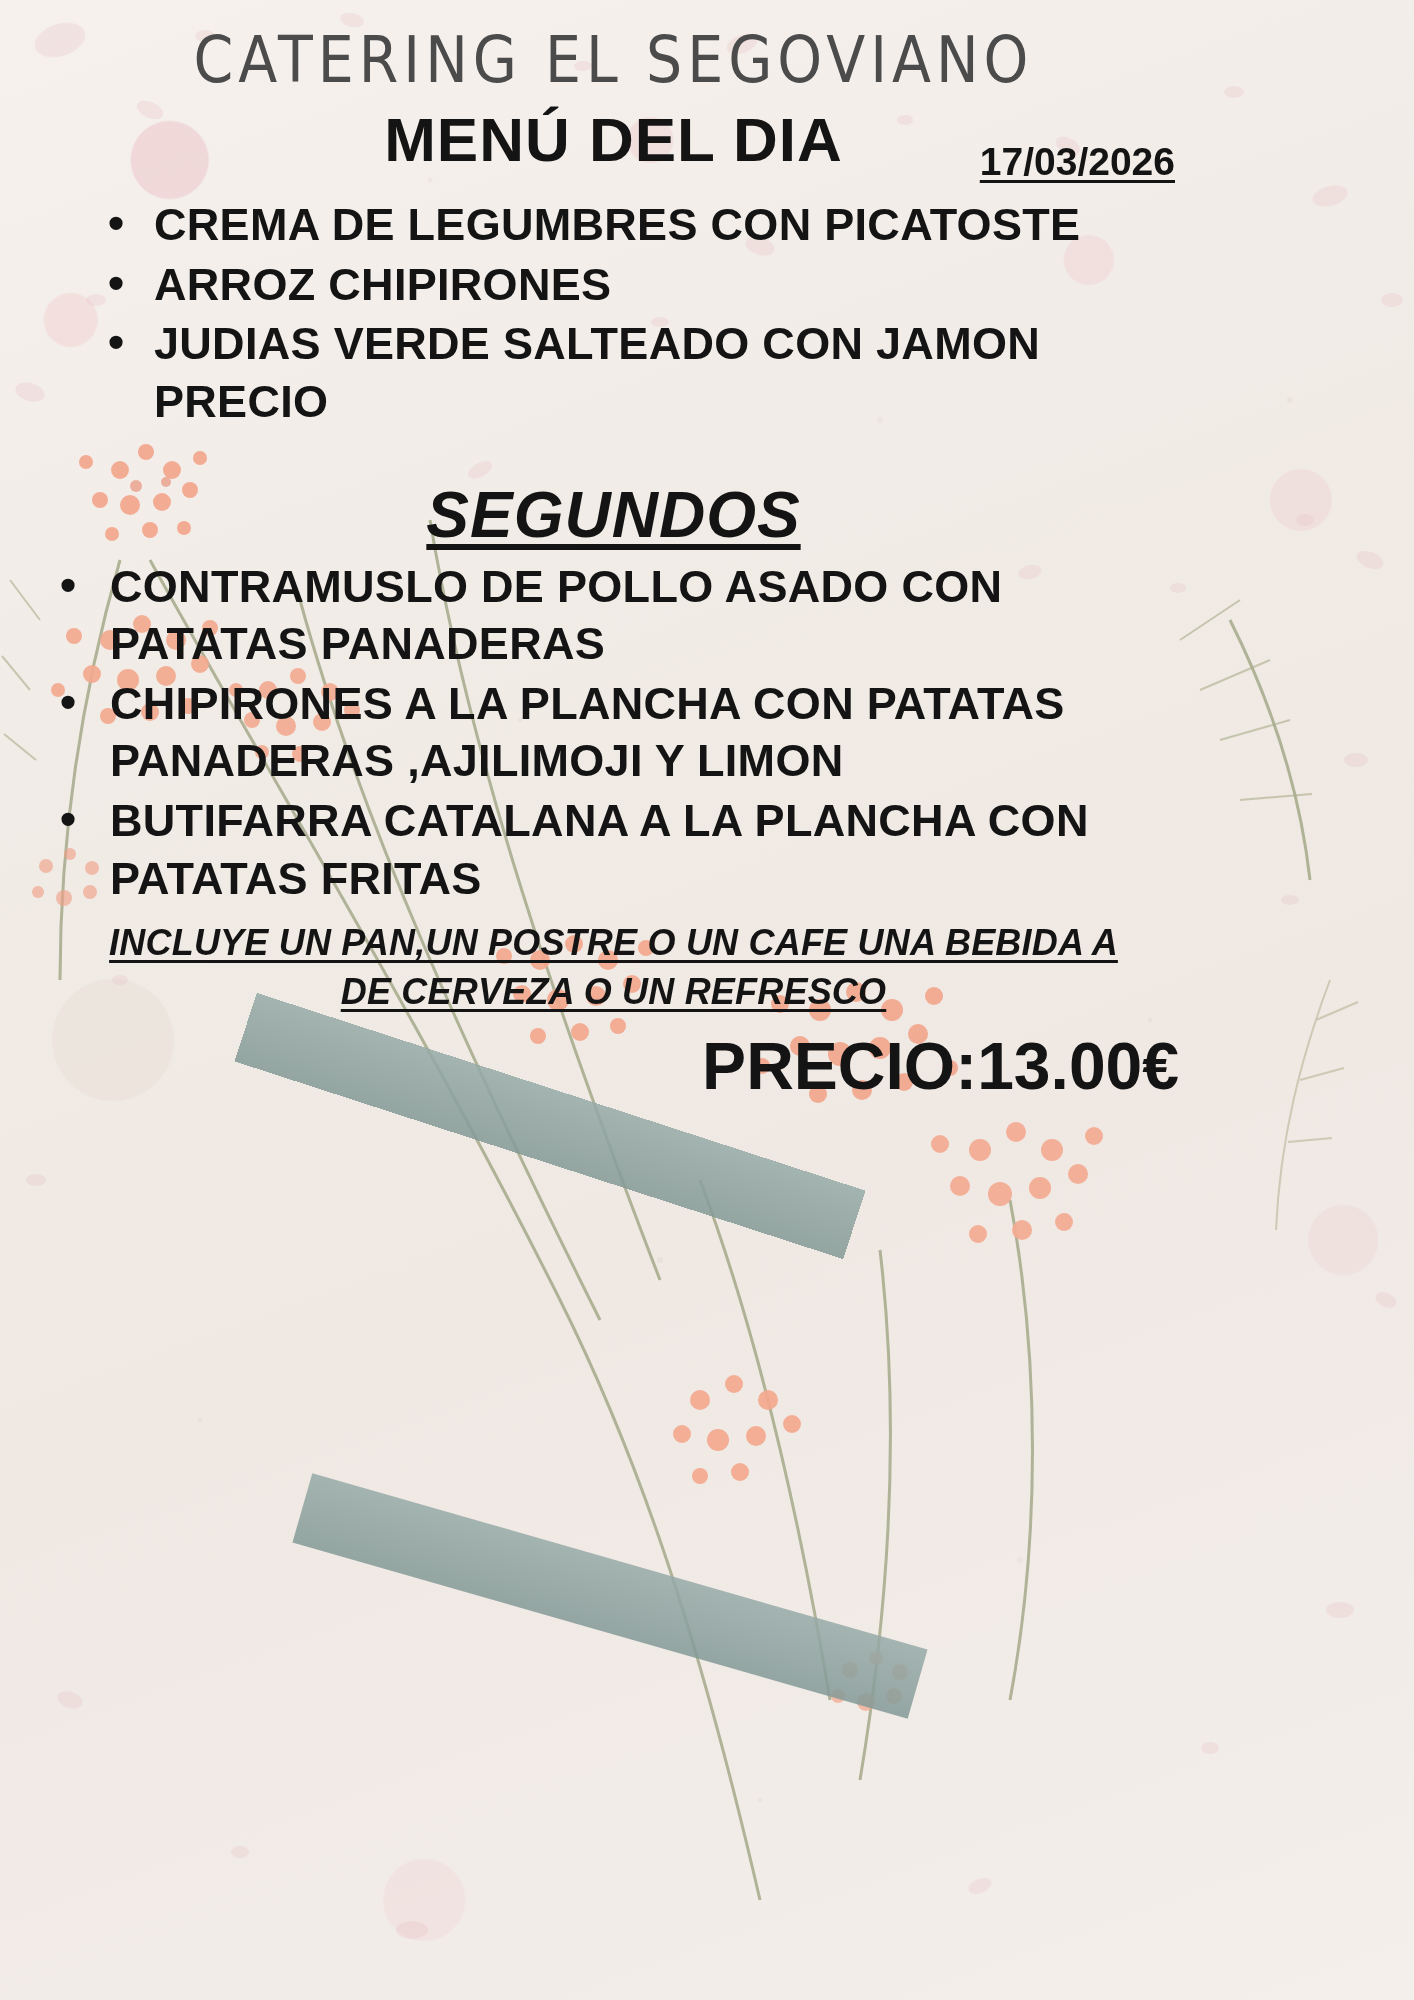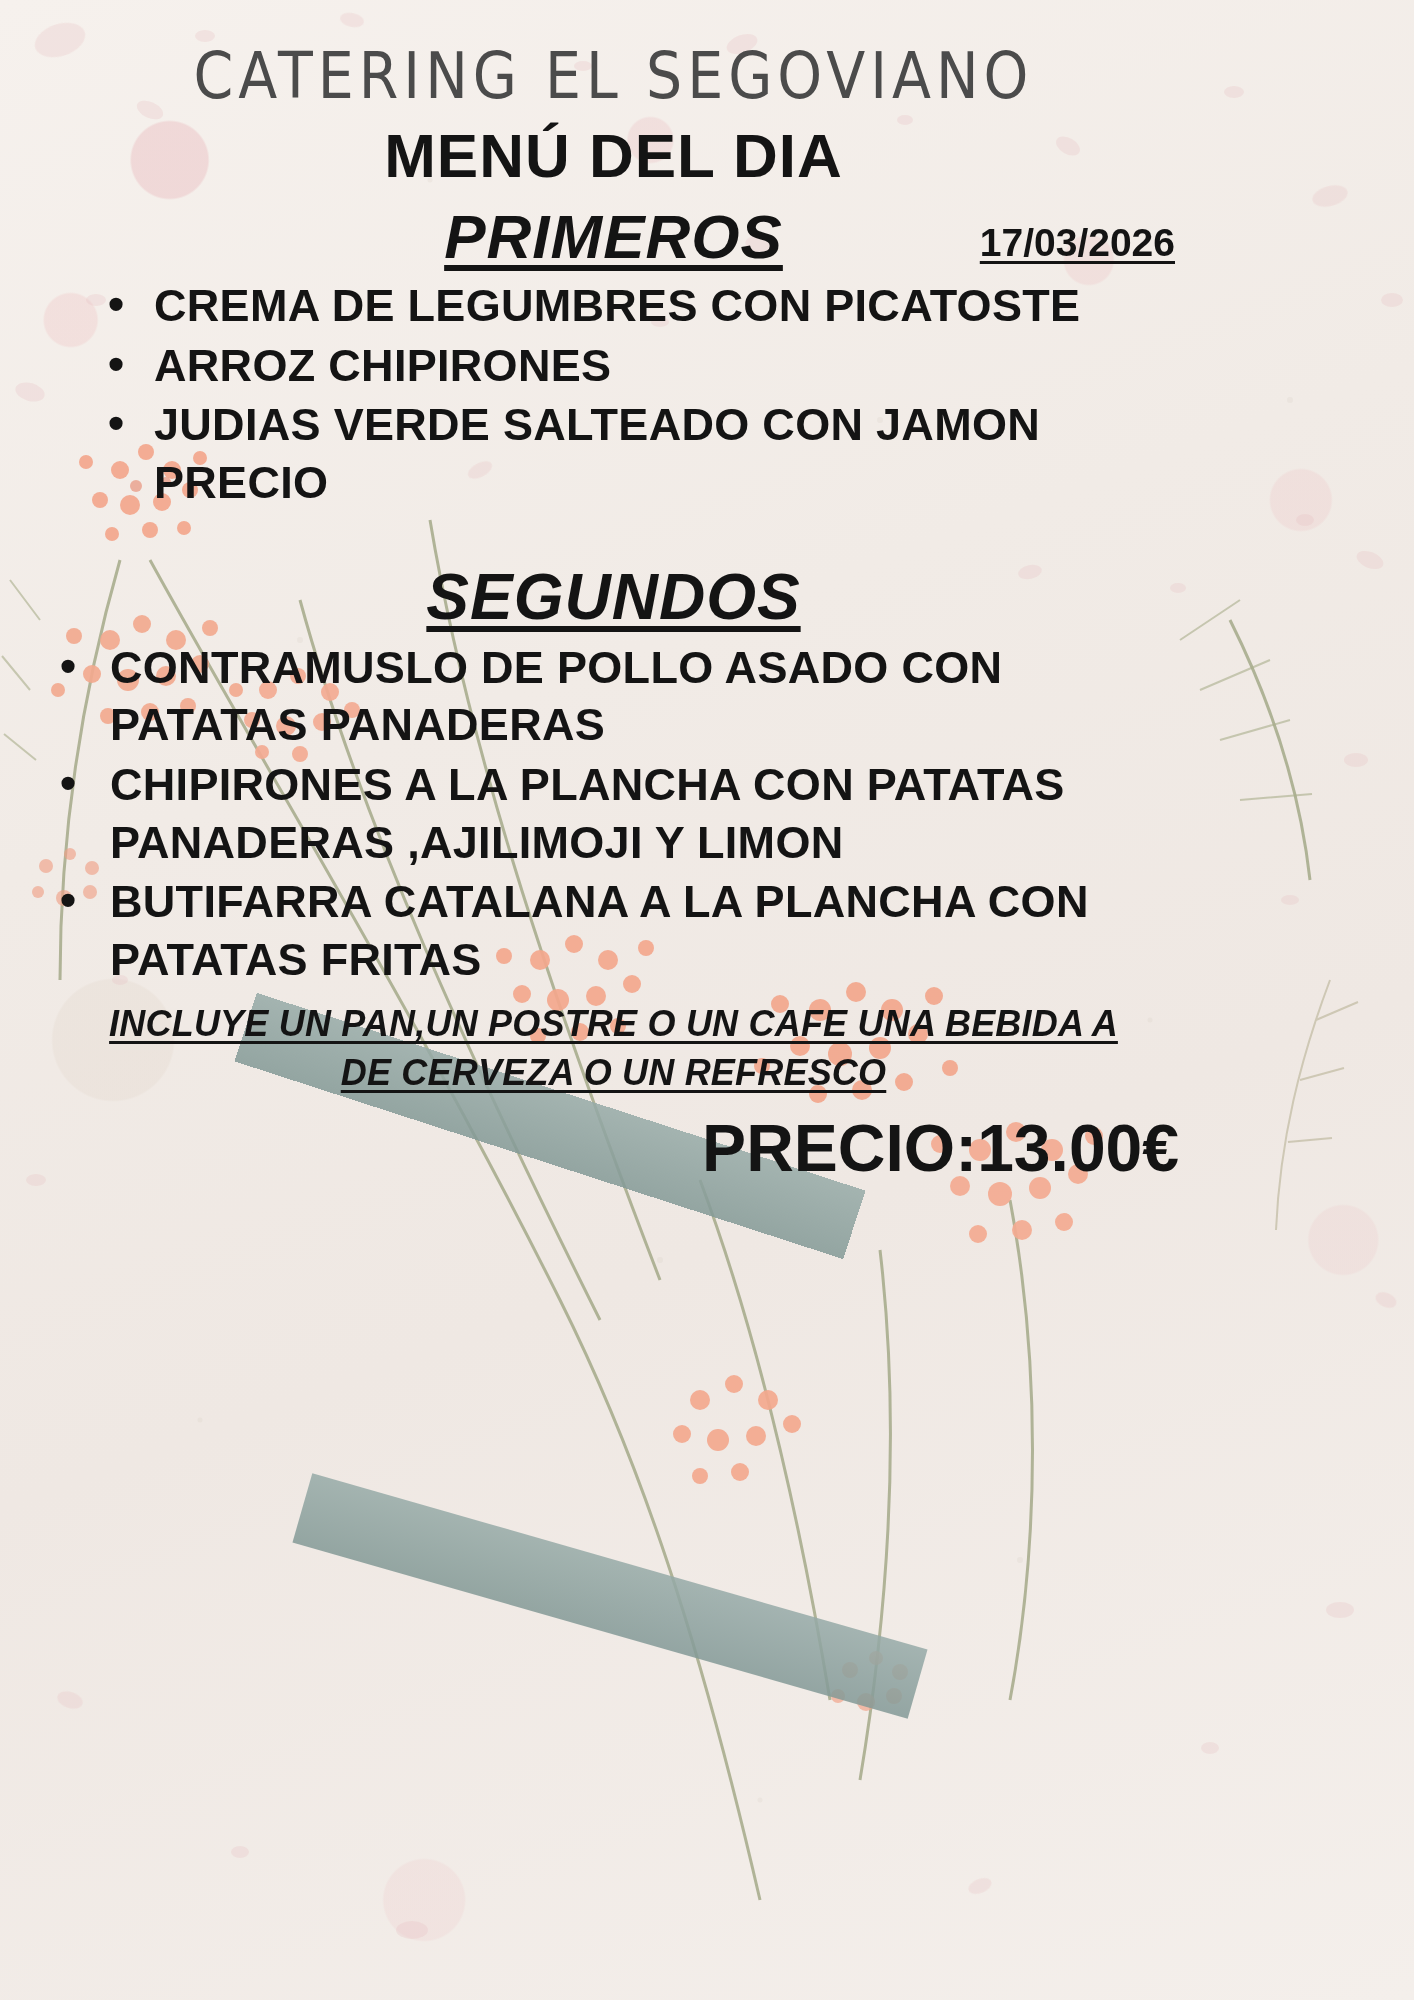--- a/index.html
+++ b/index.html
@@ -66,21 +66,21 @@
     height: 72px;
     transform: rotate(16deg);
   }
 
   .content {
     position: relative;
     z-index: 5;
     width: 1227px;
     height: 2000px;
     box-sizing: border-box;
-    padding: 34px 44px 0 44px;
+    padding: 18px 44px 0 44px;
     color: #141414;
   }
 
   .brand {
     text-align: center;
     font-family: "DejaVu Sans", sans-serif;
     font-size: 57px;
     letter-spacing: 5px;
     color: #4b4b4b;
     font-weight: 400;
@@ -395,21 +395,20 @@
   <div class="tape tape-1"></div>
   <div class="tape tape-2"></div>
 
   <div class="content">
 
     <div class="brand">CATERING EL SEGOVIANO</div>
 
     <h1 class="title">MENÚ DEL DIA</h1>
 
     <div class="section-row">
-      <div class="section-heading">PRIMEROS</div>
       <div class="date">17/03/2026</div>
     </div>
 
     <ul class="dishes primeros">
       <li>CREMA DE LEGUMBRES CON PICATOSTE</li>
       <li>ARROZ CHIPIRONES</li>
       <li>JUDIAS VERDE SALTEADO CON JAMON PRECIO</li>
     </ul>
 
     <div class="section-row segundos-row">

